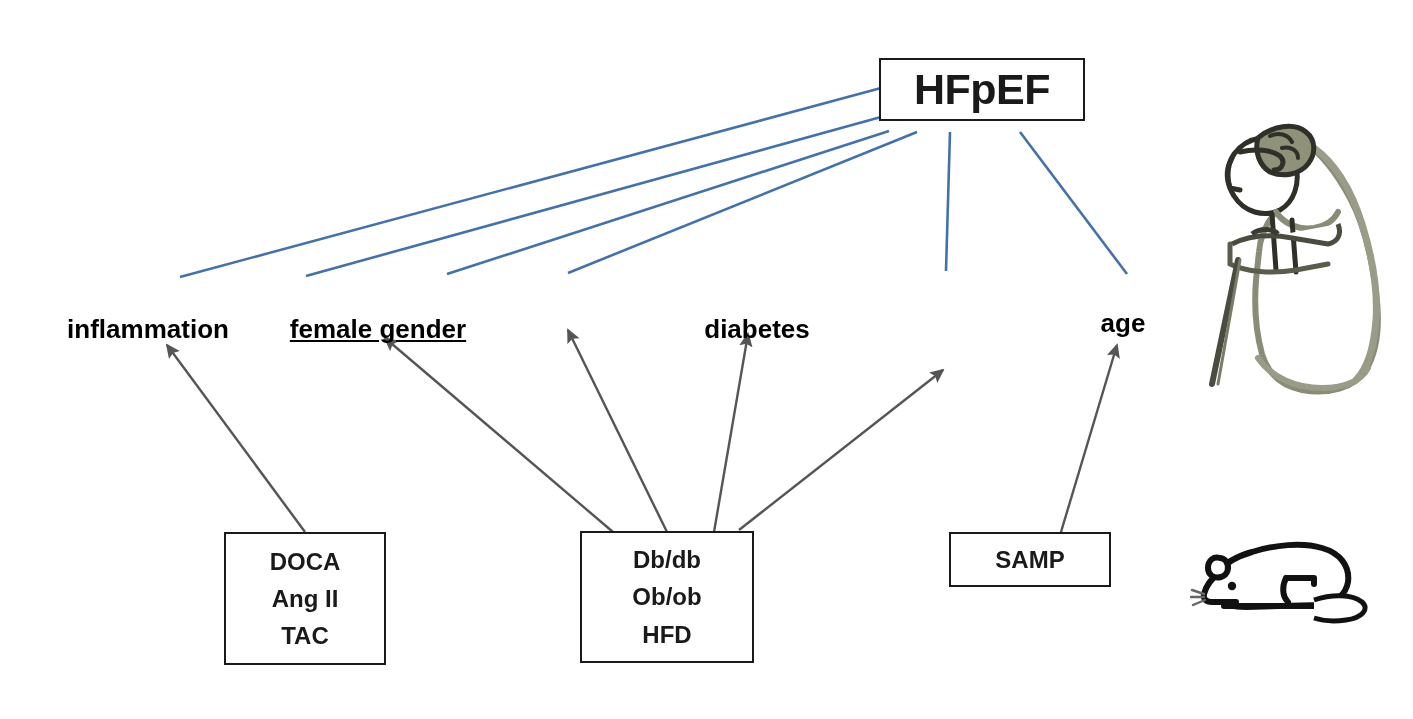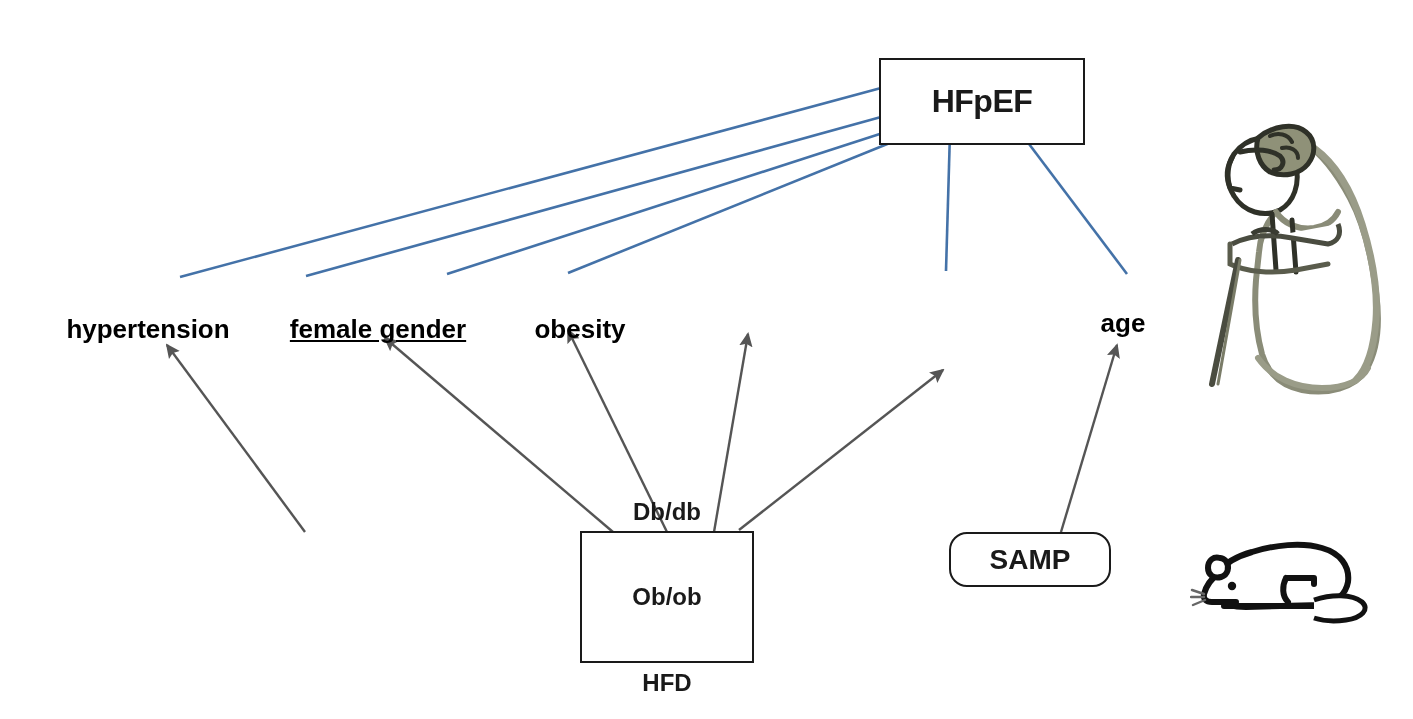--- a/index.html
+++ b/index.html
@@ -31,48 +31,46 @@
     align-items: center;
     justify-content: center;
     font-weight: bold;
     color: #1a1a1a;
     z-index: 3;
   }
   #node-hfpef {
     left: 879px;
     top: 58px;
     width: 206px;
-    height: 87px;
-    font-size: 32px;
+    height: 63px;
+    font-size: 43px;
     letter-spacing: -0.5px;
   }
   #node-doca {
     left: 224px;
     top: 532px;
     width: 162px;
     height: 133px;
     font-size: 24px;
     line-height: 1.55;
   }
   #node-dbdb {
     left: 580px;
     top: 531px;
     width: 174px;
     height: 132px;
     font-size: 24px;
     line-height: 1.55;
-    gap: 48px;
   }
   #node-samp {
     left: 949px;
     top: 532px;
     width: 162px;
     height: 55px;
-    font-size: 28px;
-    border-radius: 18px;
+    font-size: 24px;
   }
   .factor {
     position: absolute;
     font-size: 26px;
     font-weight: bold;
     color: #000000;
     white-space: pre-line;
     text-align: center;
     line-height: 1.18;
     z-index: 3;
@@ -120,32 +118,37 @@
       <line x1="739" y1="530" x2="943" y2="370" marker-end="url(#arrowhead-gray)"></line>
       <line x1="1061" y1="532" x2="1117" y2="345" marker-end="url(#arrowhead-gray)"></line>
     </g>
   </svg>
 
   <div class="node-box" id="node-hfpef">
     <span>HFpEF</span>
   </div>
 
   <div class="factor" id="factor-hypertension">
-    <span>hypertension</span>
+    <span>inflammation</span>
   </div>
   <div class="factor" id="factor-female">
     <span>female gender</span>
   </div>
-  <div class="factor" id="factor-obesity">
-    <span>obesity</span>
+  <div class="factor" id="factor-diabetes">
+    <span>diabetes</span>
   </div>
   <div class="factor" id="factor-age">
     <span>age</span>
   </div>
 
+  <div class="node-box" id="node-doca">
+    <span>DOCA</span>
+    <span>Ang II</span>
+    <span>TAC</span>
+  </div>
 
   <div class="node-box" id="node-dbdb">
     <span>Db/db</span>
     <span>Ob/ob</span>
     <span>HFD</span>
   </div>
 
   <div class="node-box" id="node-samp">
     <span>SAMP</span>
   </div>

